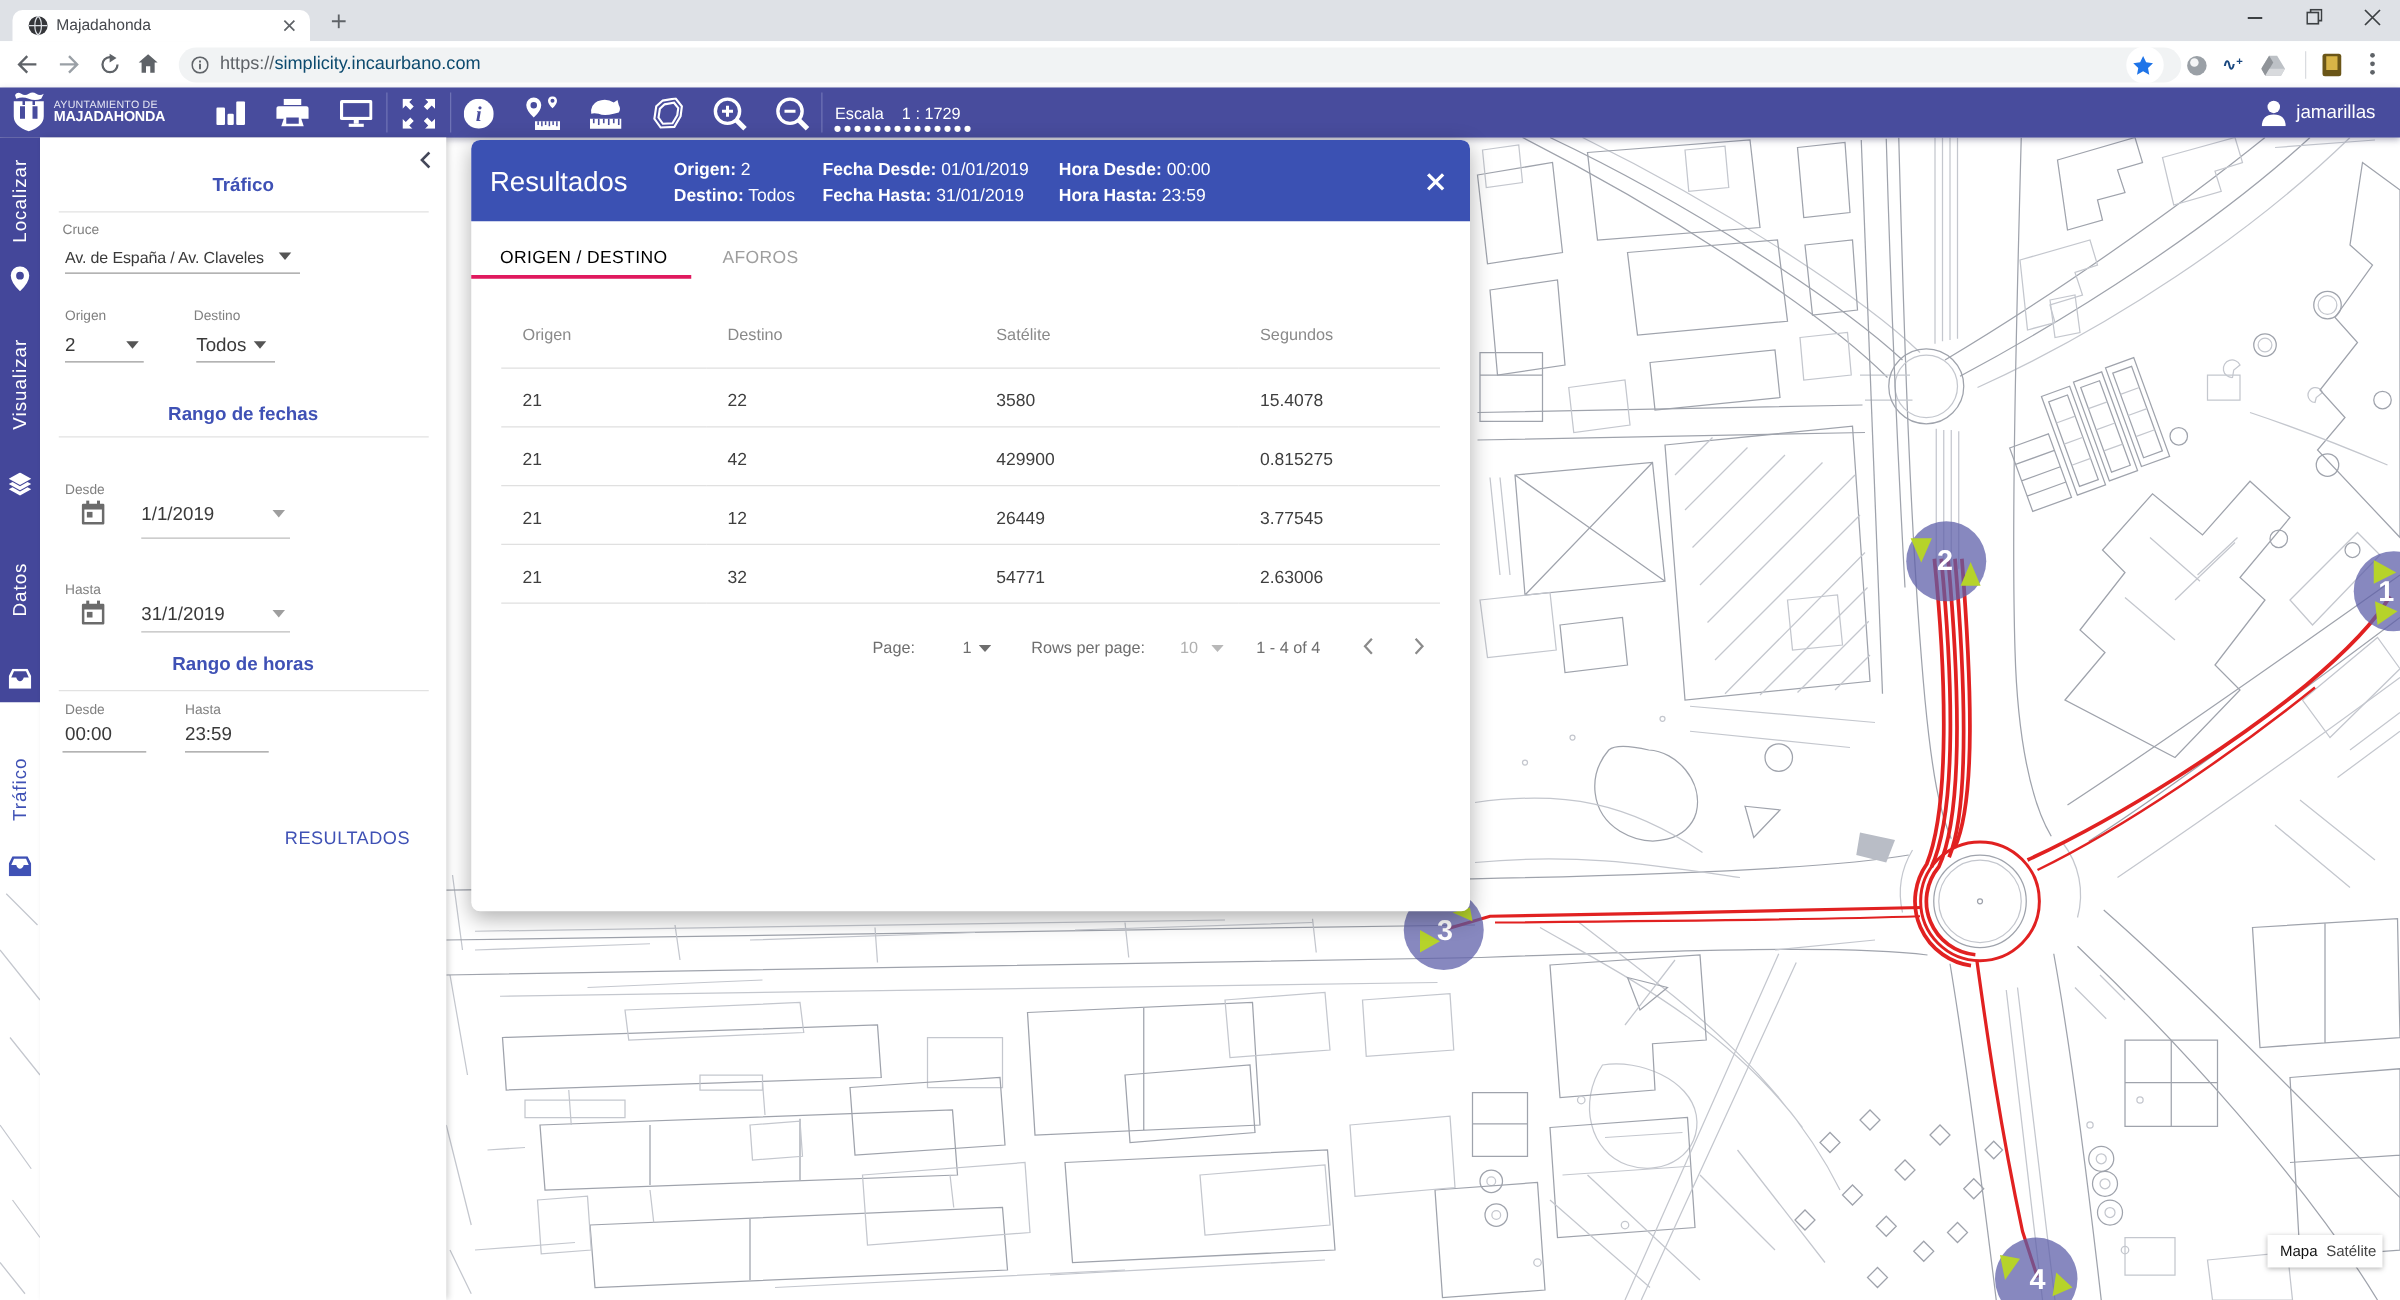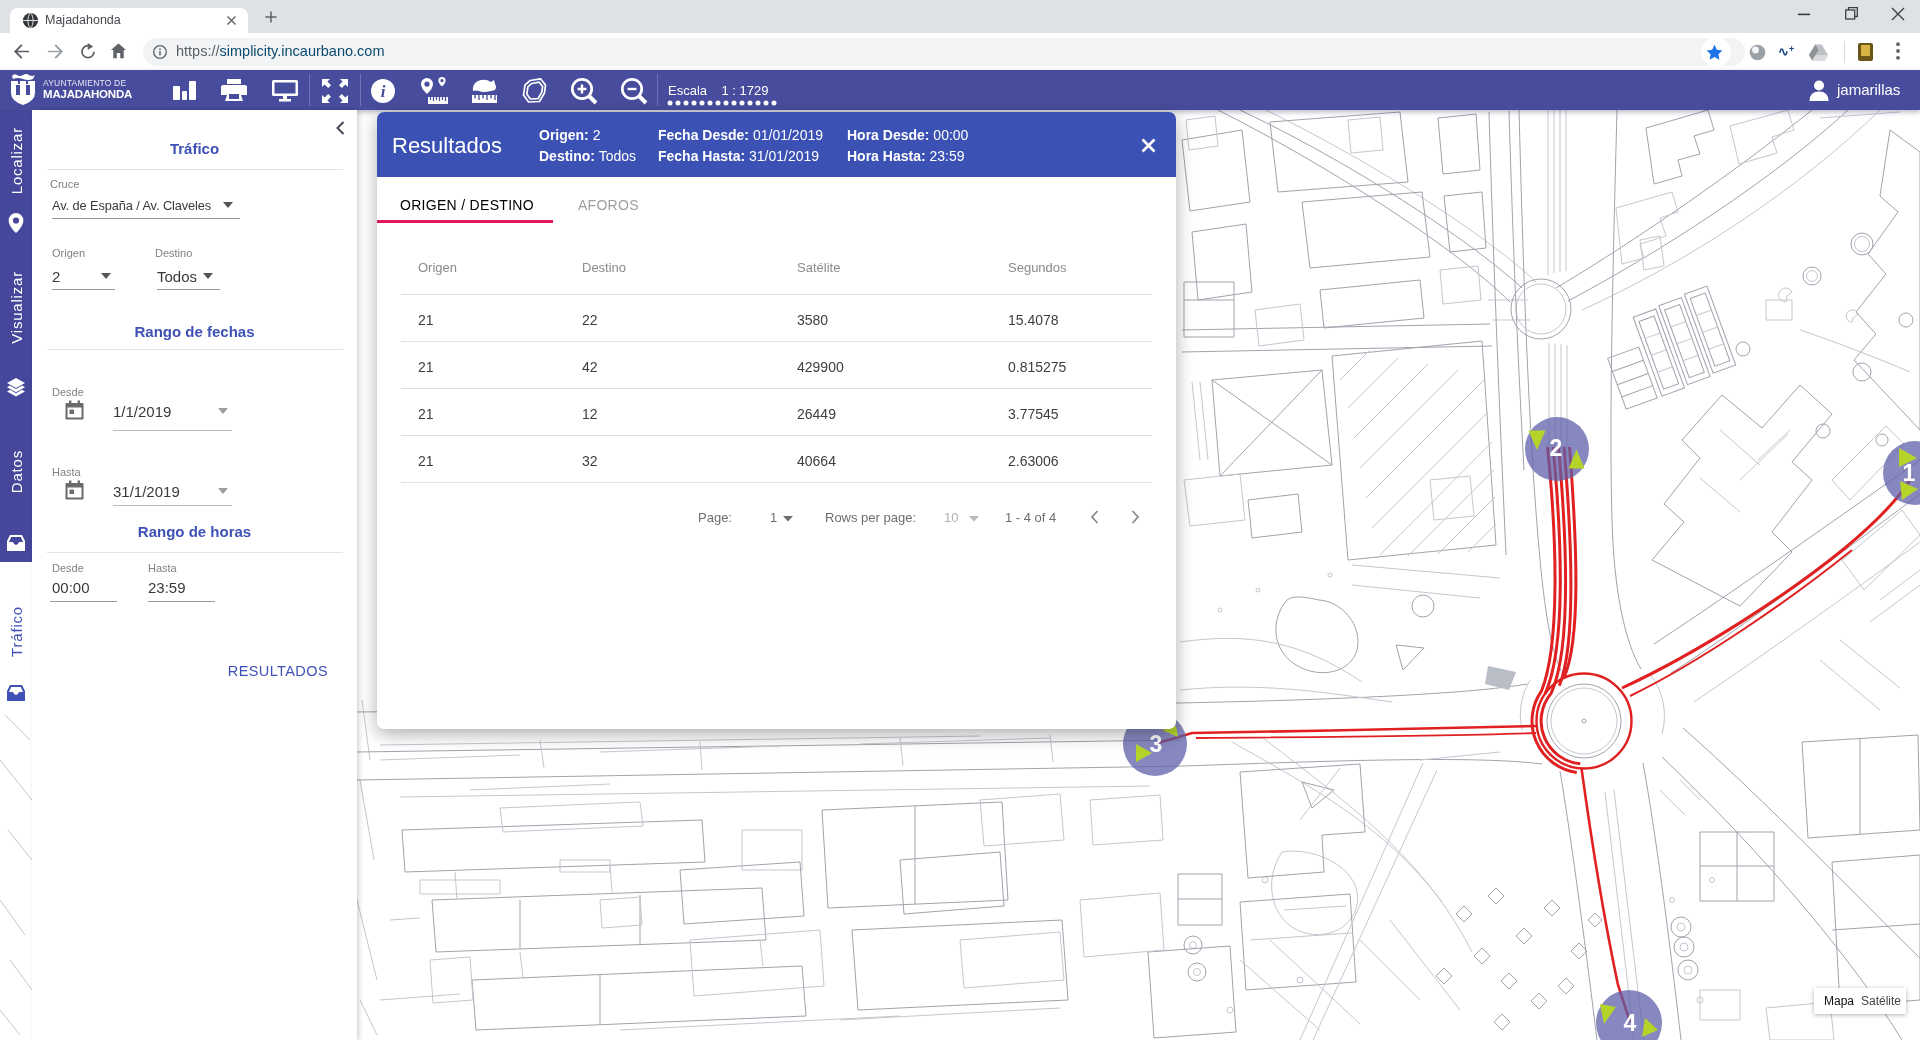--- a/index.html
+++ b/index.html
@@ -606,21 +606,21 @@
         </tr>
     <tr>
           <td>21</td>
           <td>12</td>
           <td>26449</td>
           <td>3.77545</td>
         </tr>
     <tr>
           <td>21</td>
           <td>32</td>
-          <td>40664</td>
+          <td>54771</td>
           <td>2.63006</td>
         </tr>
   </tbody>
     </table>
   <div id="pagin">
     <span style="position:absolute; left:321px">Page:</span>
     <span style="position:absolute; left:393px">1</span>
     <svg style="position:absolute;left:406px;top:6px" width="10" height="6" viewBox="0 0 10 6">
         <path d="M0 0 L5 5.6 L10 0 Z" fill="#6e6e6e"></path>
       </svg>

